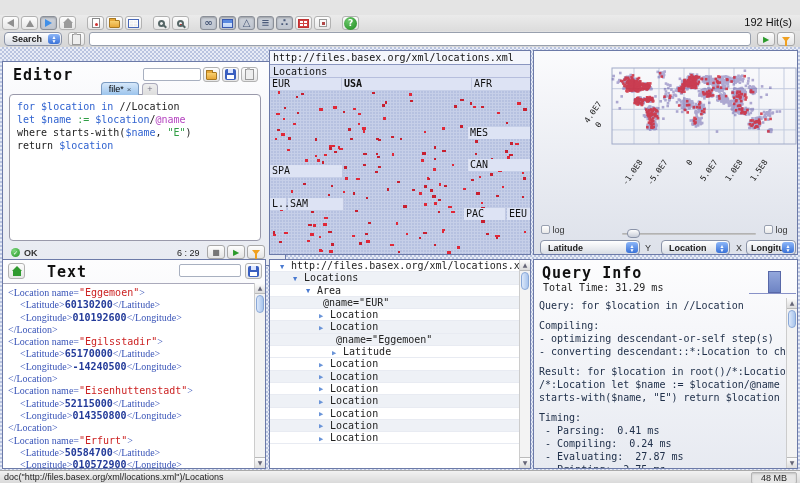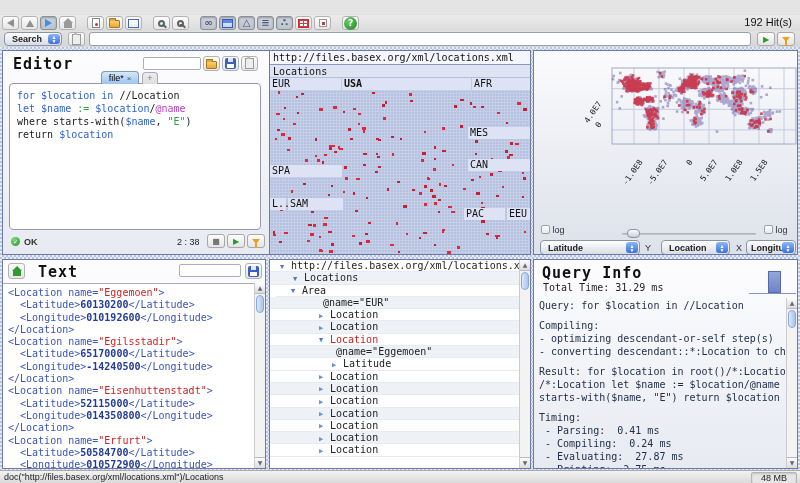--- a/index.html
+++ b/index.html
@@ -64,21 +64,21 @@
   .play-g{color:#2a9a2a;font:8px "DejaVu Sans",sans-serif;}
   .stop-g{color:#777;font:8px "DejaVu Sans",sans-serif;}
   .funnel{position:relative;width:0;height:0;border-left:4px solid transparent;border-right:4px solid transparent;border-top:5px solid #f0a020;}
   .funnel::after{content:"";position:absolute;left:-1px;top:-1px;width:2px;height:5px;background:#f0a020;}
   
   .main{position:absolute;left:0;top:47px;width:800px;height:423px;background-color:#e8ecf6;
     background-image:linear-gradient(45deg,#b9c4e0 25%,transparent 25%,transparent 75%,#b9c4e0 75%),
                      linear-gradient(45deg,#b9c4e0 25%,transparent 25%,transparent 75%,#b9c4e0 75%);
     background-size:4px 4px;background-position:0 0,2px 2px;}
   .panel{position:absolute;border:1px solid #6c7aa8;box-sizing:border-box;overflow:hidden;background:linear-gradient(#fdfdfe,#e7eaf1);}
-  .p-editor{left:2px;top:3px;width:284px;height:205px;}
+  .p-editor{left:2px;top:14px;width:284px;height:205px;}
   .p-map{left:269px;top:3px;width:262px;height:205px;background:#b6c1e0;}
   .p-plot{left:533px;top:3px;width:265px;height:205px;background:linear-gradient(#fbfbfd,#dde1ea);}
   .p-text{left:2px;top:212px;width:264px;height:210px;}
   .p-tree{left:269px;top:212px;width:262px;height:210px;background:#fff;}
   .p-info{left:533px;top:212px;width:265px;height:210px;}
   .panel-title{position:absolute;font:bold 15px "DejaVu Sans Mono",monospace;letter-spacing:1px;color:#111;}
   
   .ed-input{position:absolute;left:140px;top:6px;width:58px;height:13px;border:1px solid #a8b0c0;background:#fff;box-sizing:border-box;border-radius:2px;font:9px "Liberation Sans",sans-serif;outline:none;}
   .ed-ic{position:absolute;top:5px;width:17px;height:15px;border:1px solid #b2b2b2;border-radius:3px;background:linear-gradient(#fdfdfd,#e6e6e6);display:flex;align-items:center;justify-content:center;box-sizing:border-box;}
   .floppy{width:11px;height:11px;background:#3a5fc0;border-radius:2px;position:relative;}
@@ -120,21 +120,21 @@
   .dd{position:absolute;top:0;height:15px;}
   .axis-l{position:absolute;top:3px;font:9px "Liberation Sans",sans-serif;color:#333;}
   
   .tx-home{position:absolute;left:5px;top:3px;width:17px;height:16px;border:1px solid #b2b2b2;border-radius:3px;background:linear-gradient(#fdfdfd,#e6e6e6);display:flex;align-items:center;justify-content:center;box-sizing:border-box;}
   .house{width:8px;height:5px;background:#2f9a2f;position:relative;margin-top:4px;}
   .house::before{content:"";position:absolute;top:-5px;left:-1px;border-left:5px solid transparent;border-right:5px solid transparent;border-bottom:5px solid #2f9a2f;}
   .tx-input{position:absolute;left:176px;top:4px;width:62px;height:13px;border:1px solid #a8b0c0;background:#fff;box-sizing:border-box;border-radius:2px;font:9px "Liberation Sans",sans-serif;outline:none;}
   .tx-save{position:absolute;left:242px;top:3px;width:17px;height:16px;border:1px solid #b2b2b2;border-radius:3px;background:linear-gradient(#fdfdfd,#e6e6e6);display:flex;align-items:center;justify-content:center;box-sizing:border-box;}
   .tx-content{position:absolute;left:0;top:23px;right:11px;bottom:0;background:#fff;border-top:1px solid #aab;
     padding:3px 0 0 5px;font:10px/12.3px "DejaVu Sans Mono",monospace;white-space:pre;overflow:hidden;}
-  .x-tag{color:#3a55b8;} .x-red{color:#cc2222;} .x-num{color:#223a99;font-weight:bold;} .x-pl{color:#222;}
+  .x-tag{color:#3a55b8;font-family:Liberation Serif, serif;} .x-red{color:#cc2222;} .x-num{color:#223a99;font-weight:bold;} .x-pl{color:#222;}
   
   .vscroll{position:absolute;right:0;top:23px;bottom:0;width:11px;background:#f3f3f3;border-left:1px solid #ccc;box-sizing:border-box;}
   .vscroll.full{top:0;}
   .sb-btn{position:absolute;left:0;width:10px;height:10px;background:linear-gradient(#fdfdfd,#dcdcdc);border-bottom:1px solid #bbb;
     font:6px/10px "DejaVu Sans",sans-serif;color:#667;text-align:center;}
   .sb-btn.top{top:0;}
   .sb-btn.bot{bottom:0;border-top:1px solid #bbb;border-bottom:none;}
   .sb-thumb{position:absolute;left:1px;top:12px;width:8px;height:18px;border:1px solid #89a8d8;border-radius:4px;background:linear-gradient(90deg,#dce8fa,#a8c4ec);box-sizing:border-box;}
   
   .tree-rows{position:absolute;left:0;top:0;right:11px;bottom:0;overflow:hidden;}
@@ -264,21 +264,21 @@
       </div>
       <div class="ed-tab">
         <span>file*</span>
         <span class="x">×</span>
       </div>
       <div class="ed-tabplus">+</div>
       <div class="ed-code"><div class="code-line"><span class="c-kw">for </span><span class="c-kw">$location</span><span class="c-kw"> in </span><span class="c-pl">//Location</span></div><div class="code-line"><span class="c-kw">let </span><span class="c-kw">$name</span><span class="c-pl"> </span><span class="c-op">:=</span><span class="c-pl"> </span><span class="c-kw">$location</span><span class="c-pl">/</span><span class="c-at">@name</span></div><div class="code-line"><span class="c-pl">where starts-with(</span><span class="c-kw">$name</span><span class="c-pl">, </span><span class="c-op">"E"</span><span class="c-pl">)</span></div><div class="code-line"><span class="c-pl">return </span><span class="c-kw">$location</span></div></div>
       <div class="ed-status">
         <span class="okdot">✓</span>
         <span class="oktext">OK</span>
-        <span class="cursorpos">2 : 38</span>
+        <span class="cursorpos">6 : 29</span>
         <div class="mini-btn ed-btn1">
           <span class="stop-g">■</span>
         </div>
         <div class="mini-btn ed-btn2">
           <span class="play-g">▶</span>
         </div>
         <div class="mini-btn ed-btn3">
           <span class="funnel"></span>
         </div>
       </div>
@@ -2846,42 +2846,41 @@
               <span>▼</span>
             </span>
         </div>
       </div>
     </div>
 
     <div class="panel p-text">
       <div class="tx-home">
         <span class="house"></span>
       </div>
-      <div class="panel-title" style="left:35px;top:3px">Text</div>
+      <div class="panel-title" style="left:44px;top:3px">Text</div>
       <input class="tx-input" value="" style="">
       <div class="tx-save">
         <span class="floppy"></span>
       </div>
       <div class="tx-content"><div class="xml-line"><span class="x-tag">&lt;Location name=</span><span class="x-red">"Eggemoen"</span><span class="x-tag">&gt;</span></div><div class="xml-line"><span class="x-pl">  </span><span class="x-tag">&lt;Latitude&gt;</span><span class="x-num">60130200</span><span class="x-tag">&lt;/Latitude&gt;</span></div><div class="xml-line"><span class="x-pl">  </span><span class="x-tag">&lt;Longitude&gt;</span><span class="x-num">010192600</span><span class="x-tag">&lt;/Longitude&gt;</span></div><div class="xml-line"><span class="x-tag">&lt;/Location&gt;</span></div><div class="xml-line"><span class="x-tag">&lt;Location name=</span><span class="x-red">"Egilsstadir"</span><span class="x-tag">&gt;</span></div><div class="xml-line"><span class="x-pl">  </span><span class="x-tag">&lt;Latitude&gt;</span><span class="x-num">65170000</span><span class="x-tag">&lt;/Latitude&gt;</span></div><div class="xml-line"><span class="x-pl">  </span><span class="x-tag">&lt;Longitude&gt;</span><span class="x-num">-14240500</span><span class="x-tag">&lt;/Longitude&gt;</span></div><div class="xml-line"><span class="x-tag">&lt;/Location&gt;</span></div><div class="xml-line"><span class="x-tag">&lt;Location name=</span><span class="x-red">"Eisenhuttenstadt"</span><span class="x-tag">&gt;</span></div><div class="xml-line"><span class="x-pl">  </span><span class="x-tag">&lt;Latitude&gt;</span><span class="x-num">52115000</span><span class="x-tag">&lt;/Latitude&gt;</span></div><div class="xml-line"><span class="x-pl">  </span><span class="x-tag">&lt;Longitude&gt;</span><span class="x-num">014350800</span><span class="x-tag">&lt;/Longitude&gt;</span></div><div class="xml-line"><span class="x-tag">&lt;/Location&gt;</span></div><div class="xml-line"><span class="x-tag">&lt;Location name=</span><span class="x-red">"Erfurt"</span><span class="x-tag">&gt;</span></div><div class="xml-line"><span class="x-pl">  </span><span class="x-tag">&lt;Latitude&gt;</span><span class="x-num">50584700</span><span class="x-tag">&lt;/Latitude&gt;</span></div><div class="xml-line"><span class="x-pl">  </span><span class="x-tag">&lt;Longitude&gt;</span><span class="x-num">010572900</span><span class="x-tag">&lt;/Longitude&gt;</span></div></div>
       <div class="vscroll">
         <div class="sb-btn top">▲</div>
         <div class="sb-thumb"></div>
         <div class="sb-btn bot">▼</div>
       </div>
     </div>
 
     <div class="panel p-tree">
       <div class="tree-rows">
           <div class="tree-row" style="padding-left: 10px;"><span class="tri o">▼</span><span class="tree-text">http://files.basex.org/xml/locations.xml</span></div>
           <div class="tree-row alt" style="padding-left: 23px;"><span class="tri o">▼</span><span class="tree-text">Locations</span></div>
-          <div class="tree-row" style="padding-left: 15px; margin-left: 6px;"><span class="tri o">▼</span><span class="tree-text">Area</span></div>
+          <div class="tree-row" style="padding-left: 36px;"><span class="tri o">▼</span><span class="tree-text">Area</span></div>
           <div class="tree-row alt" style="padding-left: 53px;"><span class="tree-text">@name="EUR"</span></div>
           <div class="tree-row" style="padding-left: 49px;"><span class="tri c">▶</span><span class="tree-text">Location</span></div>
           <div class="tree-row alt" style="padding-left: 49px;"><span class="tri c">▶</span><span class="tree-text">Location</span></div>
-          <div class="tree-row" style="padding-left: 49px;"><span class="tri o">▼</span><span class="tree-text hit">Location</span></div>
           <div class="tree-row alt" style="padding-left: 66px;"><span class="tree-text">@name="Eggemoen"</span></div>
           <div class="tree-row" style="padding-left: 62px;"><span class="tri c">▶</span><span class="tree-text">Latitude</span></div>
           <div class="tree-row" style="padding-left: 49px;"><span class="tri c">▶</span><span class="tree-text">Location</span></div>
           <div class="tree-row alt" style="padding-left: 49px;"><span class="tri c">▶</span><span class="tree-text">Location</span></div>
           <div class="tree-row" style="padding-left: 49px;"><span class="tri c">▶</span><span class="tree-text">Location</span></div>
           <div class="tree-row alt" style="padding-left: 49px;"><span class="tri c">▶</span><span class="tree-text">Location</span></div>
           <div class="tree-row" style="padding-left: 49px;"><span class="tri c">▶</span><span class="tree-text">Location</span></div>
           <div class="tree-row alt" style="padding-left: 49px;"><span class="tri c">▶</span><span class="tree-text">Location</span></div>
           <div class="tree-row" style="padding-left: 49px;"><span class="tri c">▶</span><span class="tree-text">Location</span></div>
         </div>

